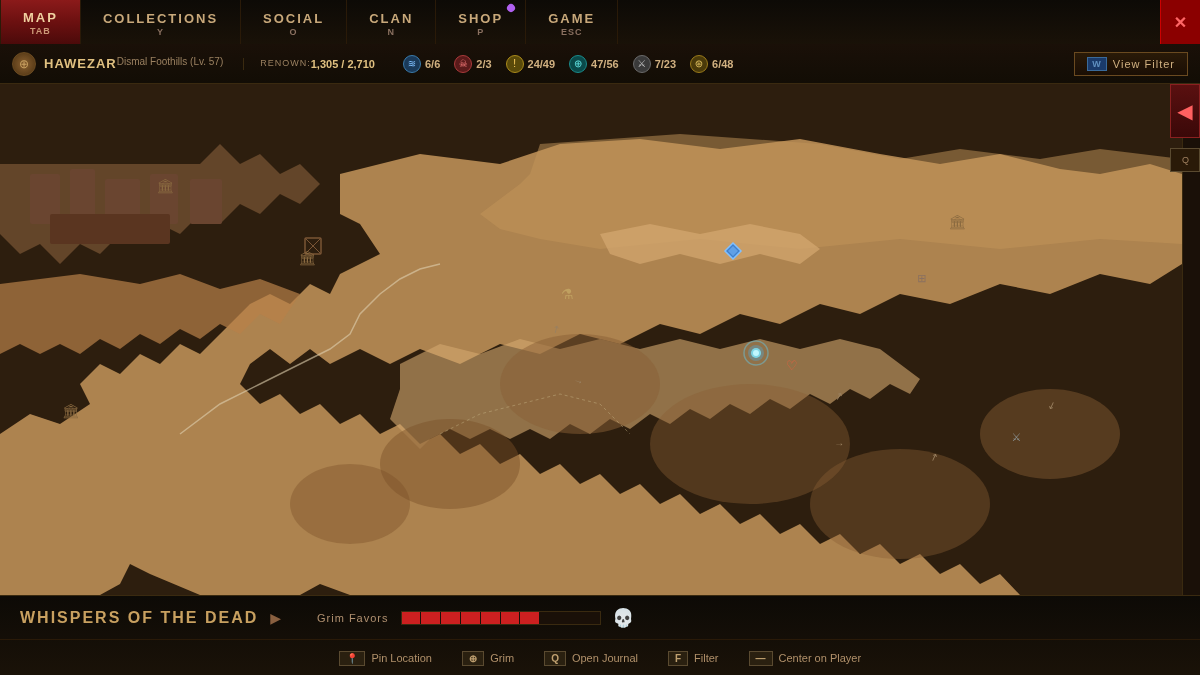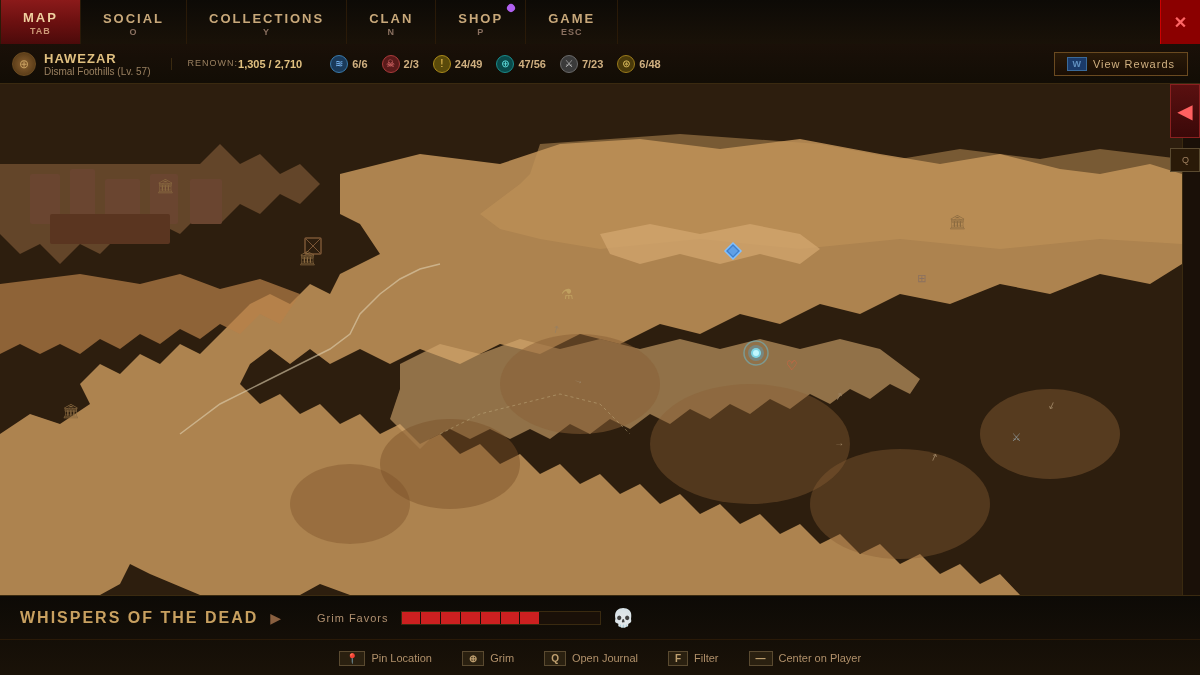--- a/index.html
+++ b/index.html
@@ -111,21 +111,21 @@
       border: 1px solid #6a4a20;
       display: flex;
       align-items: center;
       justify-content: center;
       color: #c8a060;
       font-size: 12px;
     }
 
     #region-info {
       display: flex;
-      flex-direction: column;
+      flex-direction: row;
       margin-right: 20px;
     }
 
     #region-name {
       color: #e0c080;
       font-size: 13px;
       font-weight: bold;
       letter-spacing: 1px;
     }
 
@@ -409,26 +409,26 @@
   </style>
 </head>
 <body>
 
 <div id="top-nav">
   <div class="nav-tab active">
     <span class="tab-label">MAP</span>
     <span class="tab-key">TAB</span>
   </div>
   <div class="nav-tab">
+    <span class="tab-label">COLLECTIONS</span>
+    <span class="tab-key">Y</span>
+  </div>
+  <div class="nav-tab">
     <span class="tab-label">SOCIAL</span>
     <span class="tab-key">O</span>
-  </div>
-  <div class="nav-tab">
-    <span class="tab-label">COLLECTIONS</span>
-    <span class="tab-key">Y</span>
   </div>
   <div class="nav-tab">
     <span class="tab-label">CLAN</span>
     <span class="tab-key">N</span>
   </div>
   <div class="nav-tab" style="position:relative;">
     <span class="tab-label">SHOP</span>
     <span style="position:absolute;top:4px;right:10px;width:8px;height:8px;background:#b060f0;border-radius:50%;transform:rotate(45deg);"></span>
     <span class="tab-key">P</span>
   </div>
@@ -472,21 +472,21 @@
     <div class="stat-icon gray">⚔</div>
     <span class="stat-text">7/23</span>
   </div>
   <div class="stat-item">
     <div class="stat-icon gold">⊛</div>
     <span class="stat-text">6/48</span>
   </div>
 
   <div id="view-rewards-btn">
     <span class="w-icon">W</span>
-    <span>View Rewards</span>
+    <span>View Filter</span>
   </div>
 </div>
 
 <div id="compass-btn">
   <span>◀</span>
 </div>
 
 <div id="minimap-zoom" style="font-size:9px;color:#a08060;">Q</div>
 
 <div id="map-area">

